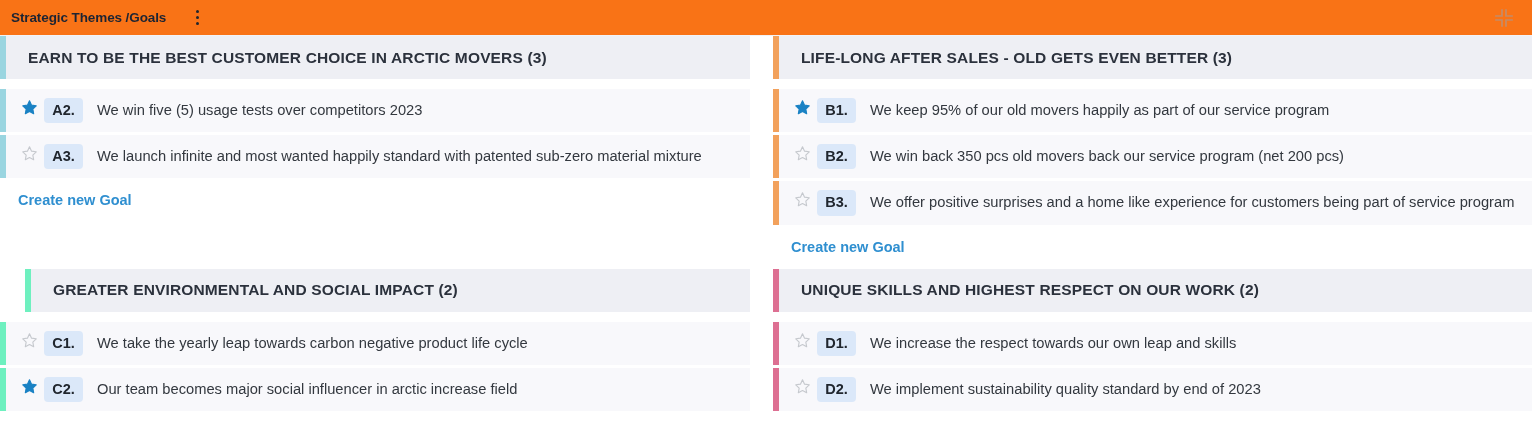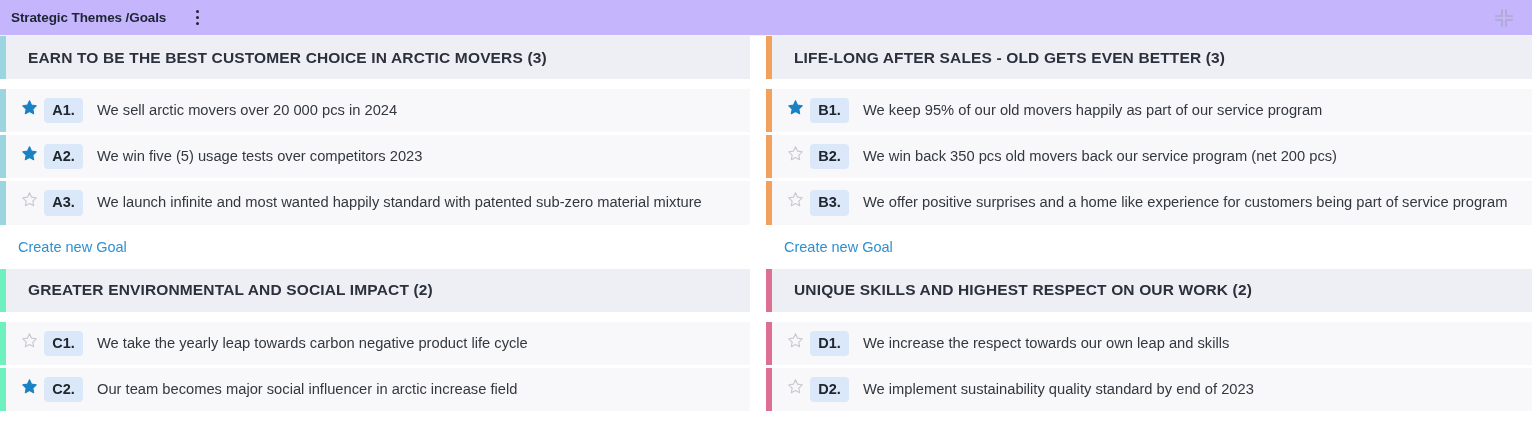--- a/index.html
+++ b/index.html
@@ -9,21 +9,21 @@
     height: 422px;
     background: #ffffff;
     font-family: "Liberation Sans", sans-serif;
     overflow: hidden;
   }
 
   
   .topbar {
     position: relative;
     height: 36px;
-    background: #c4b5fd;
+    background: #f97316;
     display: flex;
     align-items: center;
     border-bottom: 1px solid #f2f3f6;
   }
   .topbar-title {
     margin-left: 11px;
     font-size: 13.5px;
     font-weight: 700;
     color: #1d2433;
     letter-spacing: -0.1px;
@@ -56,21 +56,21 @@
     height: 22px;
     cursor: pointer;
     opacity: .55;
   }
 
   
   .board {
     display: grid;
     grid-template-columns: 765px 767px;
     grid-auto-rows: min-content;
-    column-gap: 1px;
+    column-gap: 8px;
   }
   .cell { padding-right: 0; }
   .cell.col-left  { padding-right: 15px; }
 
   .theme { margin-bottom: 0; }
 
   .theme-header {
     display: flex;
     align-items: center;
     height: 43px;
@@ -129,21 +129,21 @@
     line-height: 1.43;
     padding-top: 2px;
     max-width: 640px;
   }
   .col-right .goal-text { max-width: 700px; }
 
   .create-link {
     display: inline-block;
     color: #2f8fd0;
     font-size: 14.5px;
-    font-weight: 400;
+    font-weight: 700;
     margin: 11px 0 14px 18px;
     cursor: pointer;
     text-decoration: none;
   }
 </style>
 </head>
 <body>
 
 <div class="topbar">
   <span class="topbar-title">Strategic Themes /Goals</span>
@@ -167,28 +167,20 @@
 <div class="board" id="board">
     <div class="cell col-left">
       <div class="theme"><div class="theme-header" style="border-left-color: rgb(154, 213, 224);">
           <span class="theme-header-title">EARN TO BE THE BEST CUSTOMER CHOICE IN ARCTIC MOVERS (3)</span>
         </div><div class="goal-row" style="border-left-color: rgb(154, 213, 224);">
           <span class="star">
             <svg viewBox="0 0 24 24" width="17" height="17" fill="#1a82c4" stroke="#1a82c4" stroke-width="1.6" stroke-linejoin="round">
               <path d="M12 2.6l2.9 6.1 6.6.9-4.8 4.6 1.2 6.6L12 17.7 6.1 20.8l1.2-6.6L2.5 9.6l6.6-.9z"></path>
             </svg>
           </span>
-          <span class="code">A1.</span>
-          <span class="goal-text">We sell arctic movers over 20 000 pcs in 2024</span>
-        </div><div class="goal-row" style="border-left-color: rgb(154, 213, 224);">
-          <span class="star">
-            <svg viewBox="0 0 24 24" width="17" height="17" fill="#1a82c4" stroke="#1a82c4" stroke-width="1.6" stroke-linejoin="round">
-              <path d="M12 2.6l2.9 6.1 6.6.9-4.8 4.6 1.2 6.6L12 17.7 6.1 20.8l1.2-6.6L2.5 9.6l6.6-.9z"></path>
-            </svg>
-          </span>
           <span class="code">A2.</span>
           <span class="goal-text">We win five (5) usage tests over competitors 2023</span>
         </div><div class="goal-row" style="border-left-color: rgb(154, 213, 224);">
           <span class="star">
             <svg viewBox="0 0 24 24" width="17" height="17" fill="none" stroke="#c6c9ce" stroke-width="1.6" stroke-linejoin="round">
               <path d="M12 2.6l2.9 6.1 6.6.9-4.8 4.6 1.2 6.6L12 17.7 6.1 20.8l1.2-6.6L2.5 9.6l6.6-.9z"></path>
             </svg>
           </span>
           <span class="code">A3.</span>
           <span class="goal-text">We launch infinite and most wanted happily standard with patented sub-zero material mixture</span>
@@ -218,21 +210,21 @@
             <svg viewBox="0 0 24 24" width="17" height="17" fill="none" stroke="#c6c9ce" stroke-width="1.6" stroke-linejoin="round">
               <path d="M12 2.6l2.9 6.1 6.6.9-4.8 4.6 1.2 6.6L12 17.7 6.1 20.8l1.2-6.6L2.5 9.6l6.6-.9z"></path>
             </svg>
           </span>
           <span class="code">B3.</span>
           <span class="goal-text">We offer positive surprises and a home like experience for customers being part of service program</span>
         </div><a class="create-link">Create new Goal</a></div>
     </div>
     <div class="cell col-left">
       <div class="theme">
-        <div class="theme-header" style="border-left-color: rgb(110, 240, 191);">
+        <div class="theme-header" style="border-left-color: rgb(110, 240, 191); margin-left: 25px;">
           <span class="theme-header-title">GREATER ENVIRONMENTAL AND SOCIAL IMPACT (2)</span>
         </div>
         <div class="goal-row" style="border-left-color: rgb(110, 240, 191);">
           <span class="star">
             <svg viewBox="0 0 24 24" width="17" height="17" fill="none" stroke="#c6c9ce" stroke-width="1.6" stroke-linejoin="round">
               <path d="M12 2.6l2.9 6.1 6.6.9-4.8 4.6 1.2 6.6L12 17.7 6.1 20.8l1.2-6.6L2.5 9.6l6.6-.9z"></path>
             </svg>
           </span>
           <span class="code">C1.</span>
           <span class="goal-text">We take the yearly leap towards carbon negative product life cycle</span>

